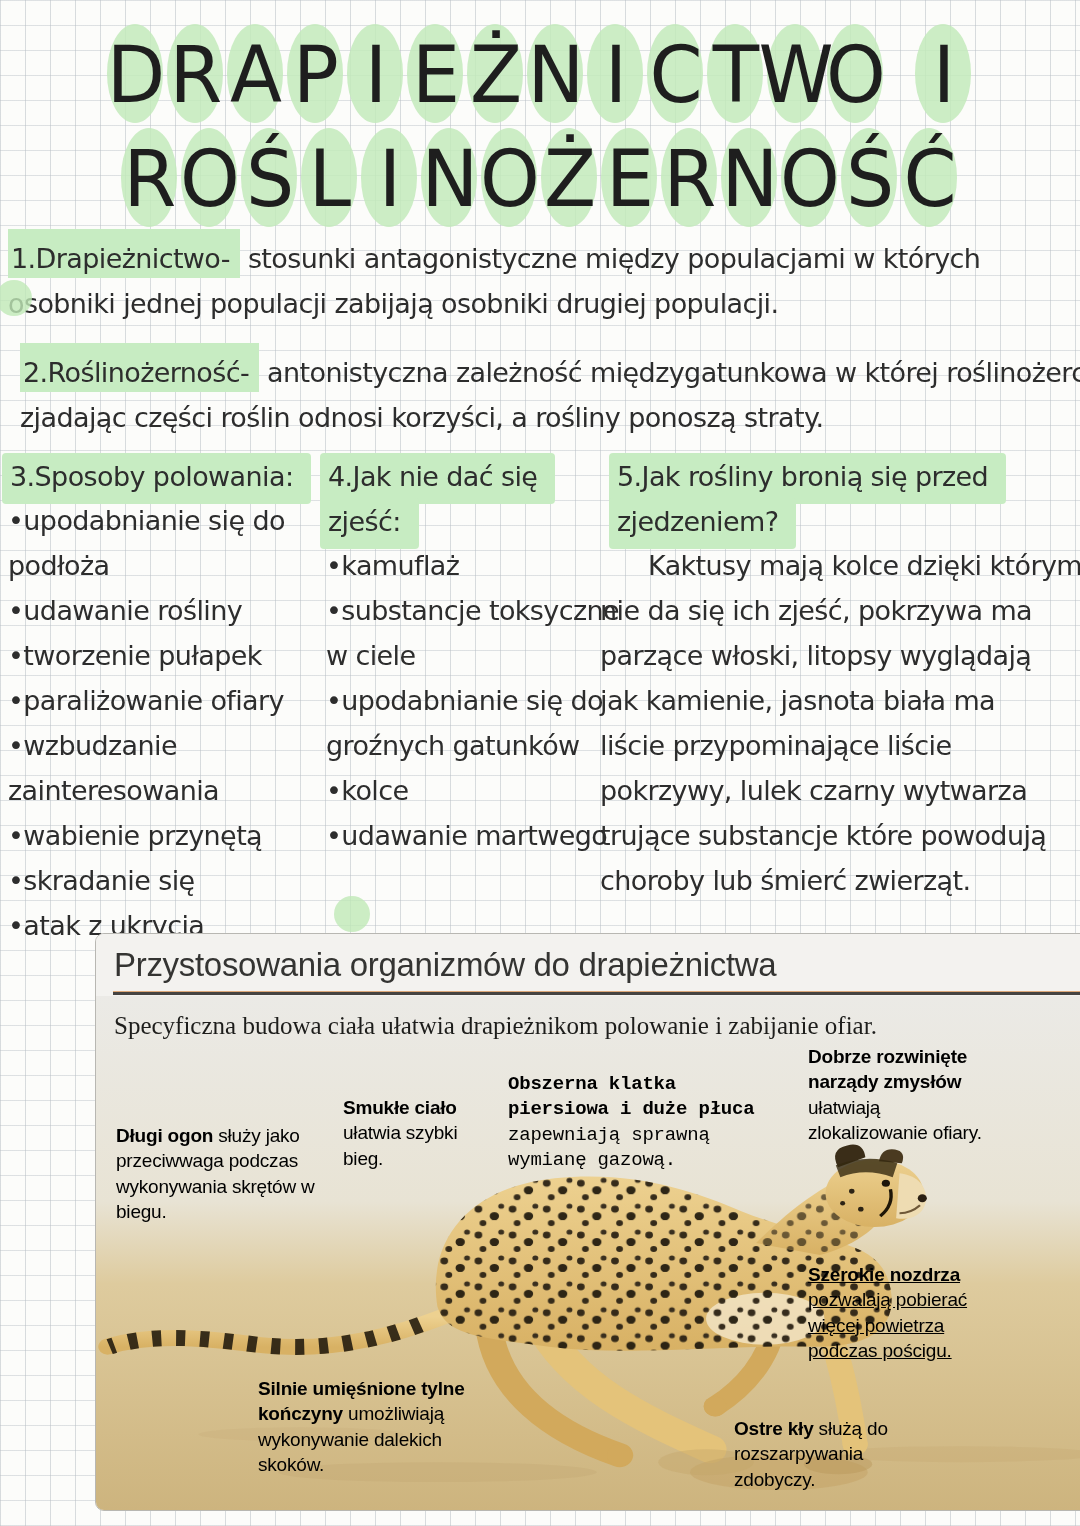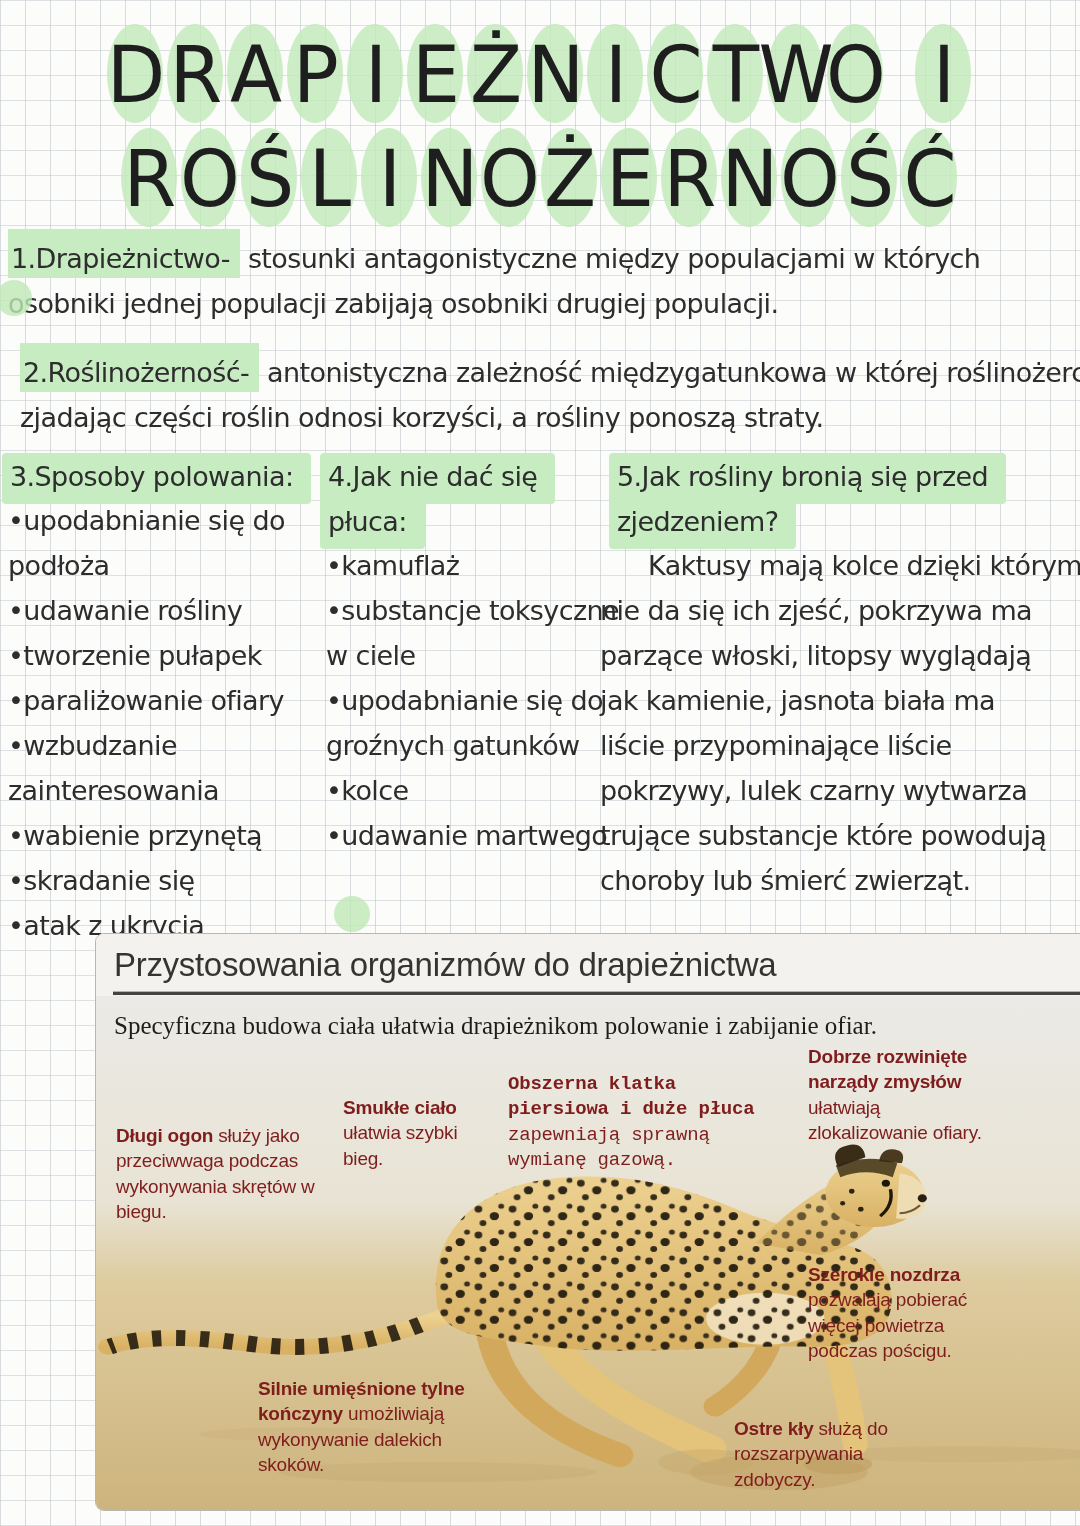--- a/index.html
+++ b/index.html
@@ -45,21 +45,21 @@
        border:1px solid #b8b7b2;border-radius:9px;overflow:hidden;box-sizing:border-box;}
   .fig-head{position:absolute;left:0;top:0;right:0;height:62px;padding:12px 18px 0;box-sizing:border-box;background:#f3f2ef;}
   .fig-title{font-family:"Liberation Sans", sans-serif;font-size:33px;font-weight:500;color:#343432;letter-spacing:-.3px;}
   .fig-rule{position:absolute;left:17px;right:15px;top:57px;height:4px;
        background:linear-gradient(to bottom,#dda879 30%,#454341 30%);}
   .fig-photo{position:absolute;left:0;right:0;top:62px;bottom:0;border-radius:23px;}
   .fig-photo > svg{position:absolute;left:0;top:0;width:100%;height:100%;}
   .fig-sub{position:absolute;left:18px;top:16px;font-family:"Liberation Serif", serif;
        font-size:25px;color:#1d1d1b;z-index:2;}
   .fig-label{position:absolute;z-index:2;font-family:"Liberation Sans", sans-serif;
-       font-size:19px;line-height:1.34;color:#7f1d1d;letter-spacing:-.2px;}
+       font-size:19px;line-height:1.34;color:#000000;letter-spacing:-.2px;}
   .fig-label b{font-weight:700;}
 </style>
 </head>
 <body>
 
 <div class="page">
 
   <div class="title-row r1" id="title-1">
       <div class="tl">
         <span>D</span>
@@ -169,21 +169,21 @@
       <div class="line"><span class="dot"></span>•tworzenie pułapek</div>
       <div class="line"><span class="dot"></span>•paraliżowanie ofiary</div>
       <div class="line"><span class="dot"></span>•wzbudzanie</div>
       <div class="line"><span class="dot"></span>zainteresowania</div>
       <div class="line"><span class="dot"></span>•wabienie przynętą</div>
       <div class="line"><span class="dot"></span>•skradanie się</div>
       <div class="line"><span class="dot"></span>•atak z ukrycia</div>
     </div>
   <div class="col c2 hand" id="col-1">
       <div class="line"><span class="pill">4.Jak nie dać się</span></div>
-      <div class="line"><span class="pill">płuca:</span></div>
+      <div class="line"><span class="pill">zjeść:</span></div>
       <div class="line"><span class="dot"></span>•kamuflaż</div>
       <div class="line"><span class="dot"></span>•substancje toksyczne</div>
       <div class="line">w ciele</div>
       <div class="line"><span class="dot"></span>•upodabnianie się do</div>
       <div class="line">groźnych gatunków</div>
       <div class="line"><span class="dot"></span>•kolce</div>
       <div class="line"><span class="dot"></span>•udawanie martwego</div>
     </div>
   <div class="col c3 hand" id="col-2">
       <div class="line"><span class="pill">5.Jak rośliny bronią się przed</span></div>
@@ -271,19 +271,19 @@
         <ellipse cx="600" cy="478" rx="78" ry="18" fill="#c4a468" opacity="0.55"></ellipse>
         <ellipse cx="536" cy="468" rx="42" ry="13" fill="#c4a468" opacity="0.4"></ellipse>
         <ellipse cx="652" cy="470" rx="30" ry="10" fill="#b8975c" opacity="0.45"></ellipse>
       </svg>
       <div class="fig-sub">Specyficzna budowa ciała ułatwia drapieżnikom polowanie i zabijanie ofiar.</div>
       <div id="fig-labels">
           <div class="fig-label" style="left: 20px; top: 127px; width: 212px;"><b>Długi ogon</b> służy jako przeciwwaga podczas wykonywania skrętów w biegu.</div>
           <div class="fig-label" style="left: 247px; top: 99px; width: 138px;"><b>Smukłe ciało</b> ułatwia szybki bieg.</div>
           <div class="fig-label" style="left: 412px; top: 76px; width: 252px; font-family: Liberation Mono, monospace;"><b>Obszerna klatka piersiowa i duże płuca</b> zapewniają sprawną wymianę gazową.</div>
           <div class="fig-label" style="left: 712px; top: 48px; width: 186px;"><b>Dobrze rozwinięte narządy zmysłów</b> ułatwiają zlokalizowanie ofiary.</div>
-          <div class="fig-label" style="left: 712px; top: 266px; width: 178px;"><b>Szerokie nozdrza</b> pozwalają pobierać więcej powietrza podczas pościgu.</div>
+          <div class="fig-label" style="left: 712px; top: 266px; width: 178px; text-decoration: underline;"><b>Szerokie nozdrza</b> pozwalają pobierać więcej powietrza podczas pościgu.</div>
           <div class="fig-label" style="left: 162px; top: 380px; width: 222px;"><b>Silnie umięśnione tylne kończyny</b> umożliwiają wykonywanie dalekich skoków.</div>
           <div class="fig-label" style="left: 638px; top: 396px; width: 172px; margin-top: 24px;"><b>Ostre kły</b> służą do rozszarpywania zdobyczy.</div>
         </div>
     </div>
   </div>
 </div>
 
 </body></html>

